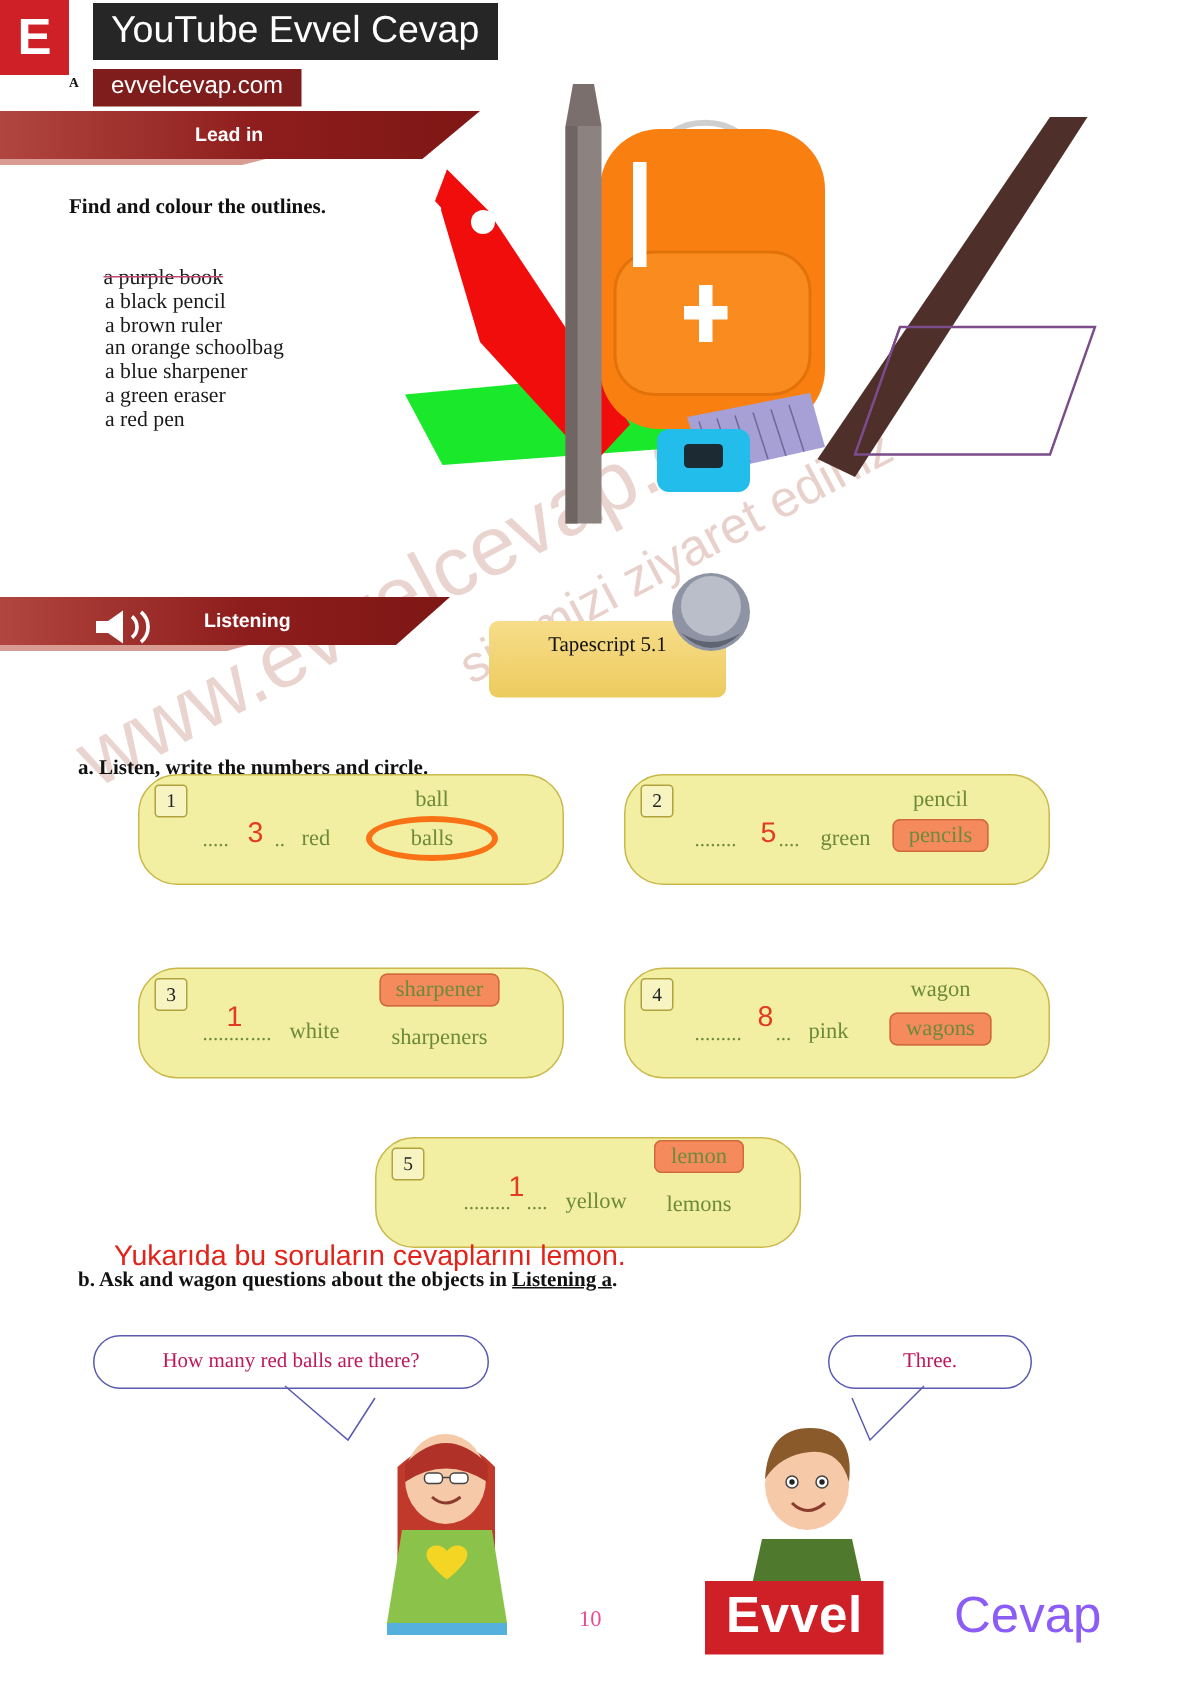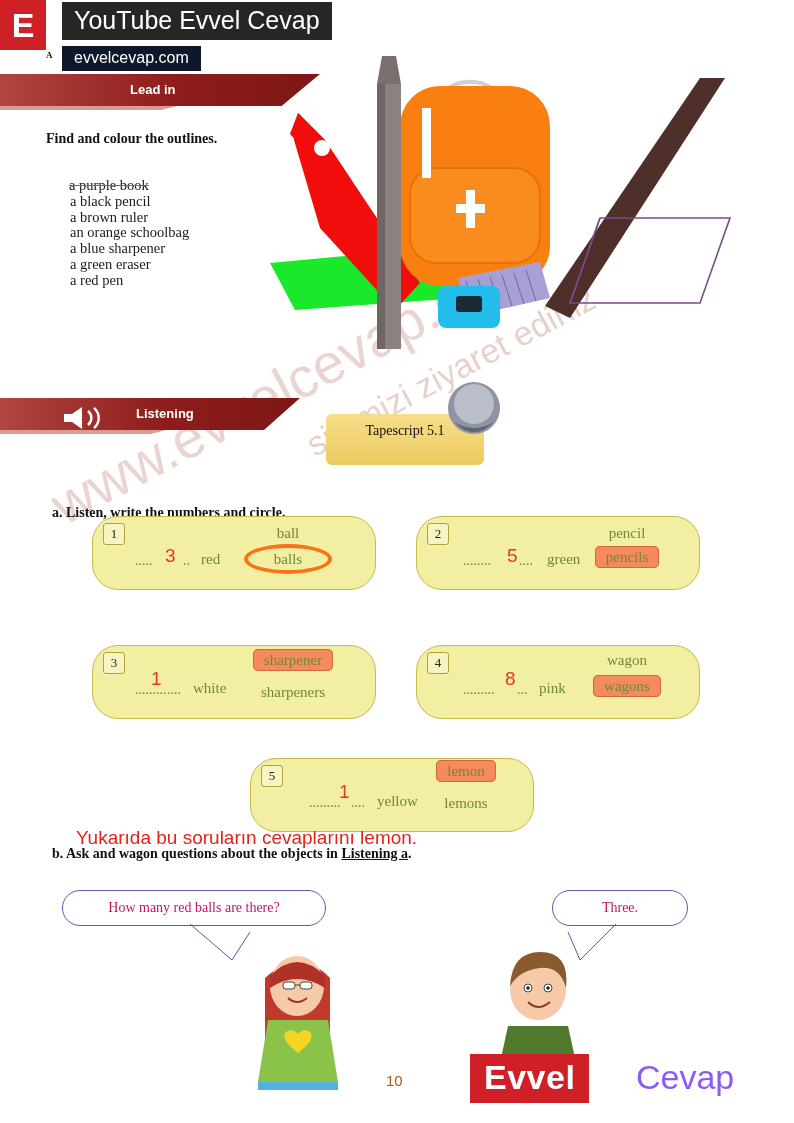--- a/index.html
+++ b/index.html
@@ -63,21 +63,21 @@
     background: #262626;
     color: #ffffff;
     font-family: "Liberation Sans", sans-serif;
     font-size: 25px;
     padding: 4px 12px 5px 12px;
   }
   .yt-sub {
     position: absolute;
     left: 62px;
     top: 46px;
-    background: #0f172a;
+    background: #7f1d1d;
     color: #ffffff;
     font-family: "Liberation Sans", sans-serif;
     font-size: 16px;
     padding: 3px 12px 4px 12px;
   }
   .letter-a {
     position: absolute;
     left: 46px;
     top: 50px;
     font-size: 9px;
@@ -281,23 +281,23 @@
   }
   #bubble-q { left: 62px; top: 890px; width: 262px; height: 34px; line-height: 34px; }
   #bubble-a { left: 552px; top: 890px; width: 134px; height: 34px; line-height: 34px; }
   .bubble-tail { position: absolute; }
 
   
   #page-number {
     position: absolute;
     left: 386px;
     top: 1072px;
-    font-family: Liberation Sans, sans-serif;
+    font-family: Liberation Serif, serif;
     font-size: 15px;
-    color: #a16207;
+    color: #ec4899;
   }
   #logo-evvel {
     position: absolute;
     left: 470px;
     top: 1054px;
     background: #cf2027;
     color: #ffffff;
     font-family: "Liberation Sans", sans-serif;
     font-weight: bold;
     font-size: 34px;

